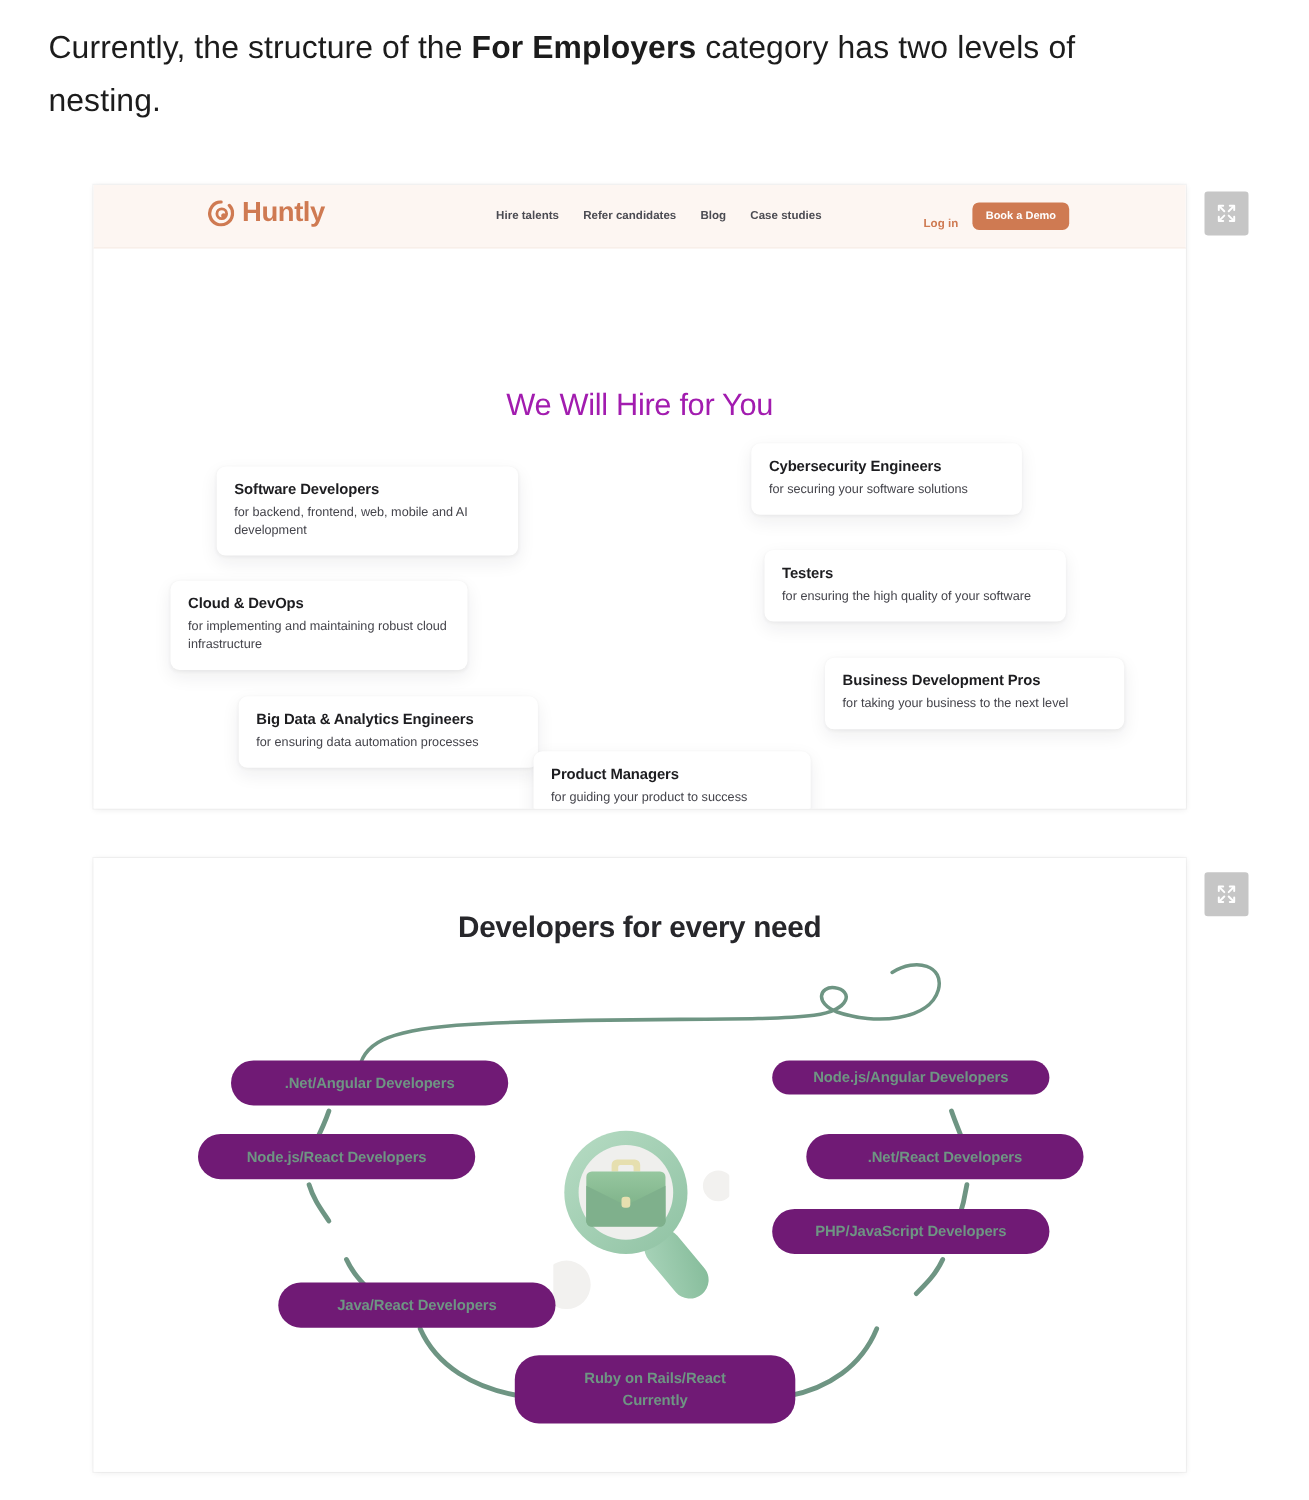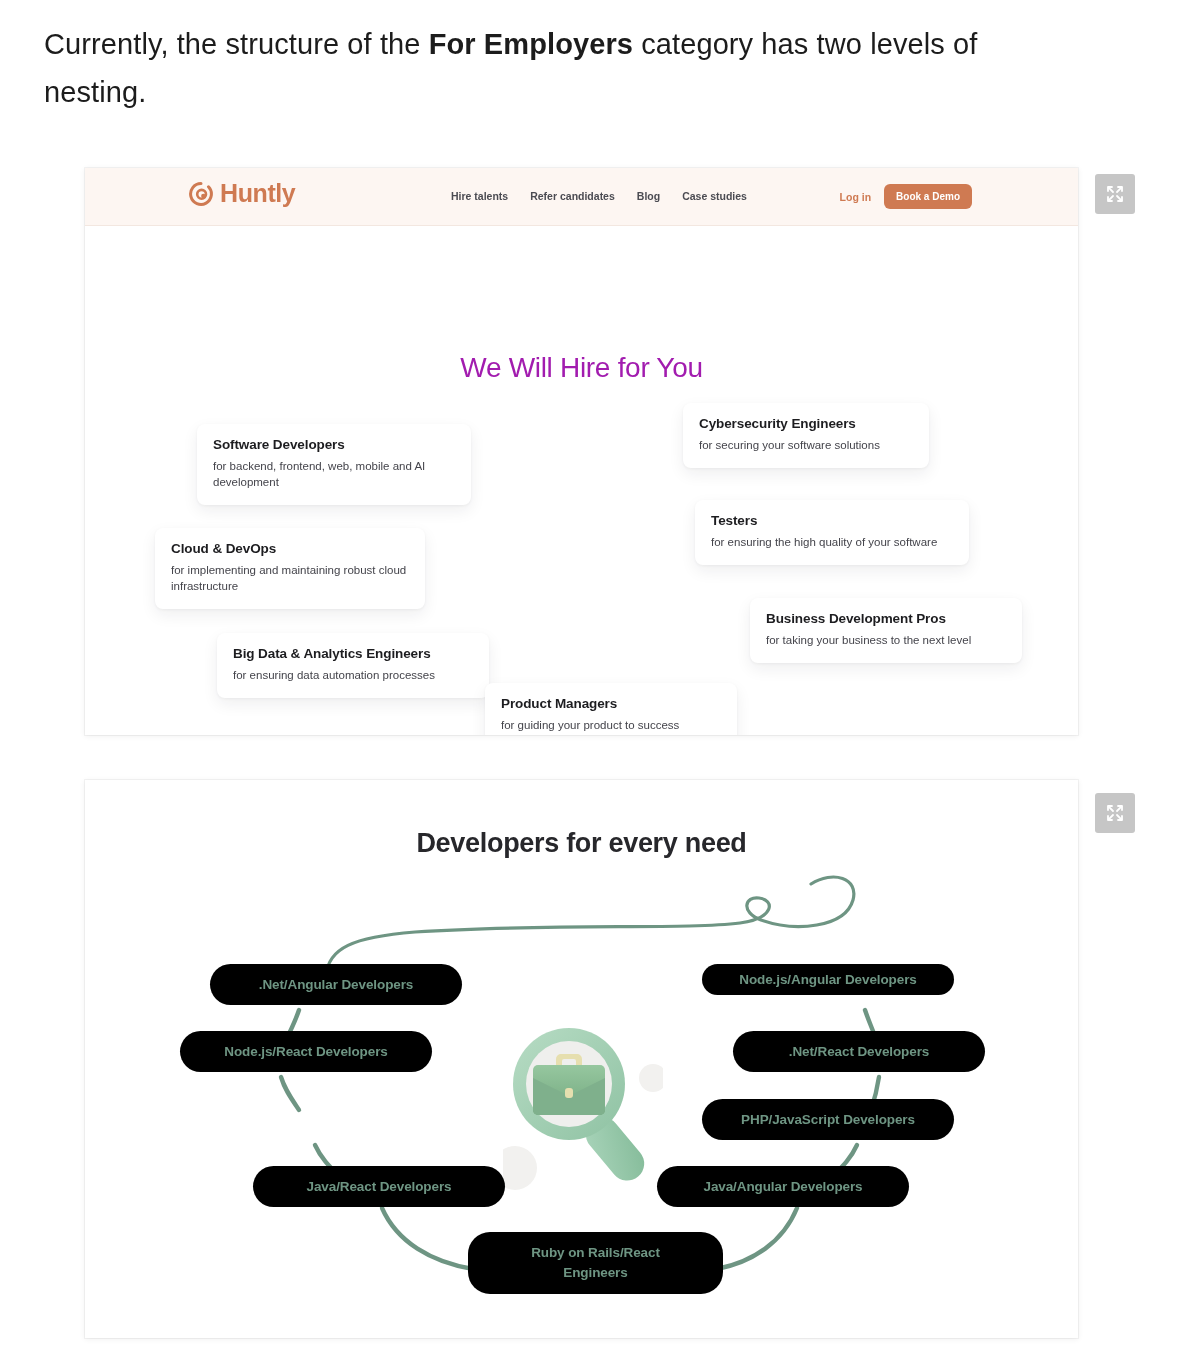--- a/index.html
+++ b/index.html
@@ -71,21 +71,21 @@
   .nav {
     position: absolute;
     left: 366px; top: 22px;
     display: flex; gap: 22px;
     font-size: 10.5px; color: #4b4b52; font-weight: 600;
   }
   .nav span { cursor: pointer; white-space: nowrap; }
   .header-right {
     position: absolute;
     right: 106px; top: 16px;
-    display: flex; align-items: center; gap: 13px;
+    display: flex; align-items: flex-end; gap: 13px;
   }
   .login-link {
     font-size: 10.5px; font-weight: 700; color: #cf7a52; cursor: pointer;
   }
   .demo-btn {
     background: #cf7a52; color: #ffffff;
     font-size: 10px; font-weight: 700;
     padding: 7px 12px; border-radius: 6px;
     border: none; cursor: pointer; white-space: nowrap;
   }
@@ -126,21 +126,21 @@
   .dev-title {
     position: absolute;
     left: 0; right: 0; top: 48px;
     text-align: center;
     font-size: 27px; font-weight: 700; color: #27272b;
     letter-spacing: -.3px;
   }
   .dev-svg { position: absolute; left: 0; top: 0; }
   .pill {
     position: absolute;
-    background: #000000;
+    background: #701a75;
     border-radius: 22px;
     color: #6e9583;
     font-size: 13.5px;
     font-weight: 700;
     display: flex; align-items: center; justify-content: center;
     text-align: center;
     line-height: 20px;
     cursor: pointer;
     letter-spacing: -.1px;
   }
@@ -303,25 +303,24 @@
       </svg>
     </div>
 
     <div class="pill p-l1">.Net/Angular Developers</div>
     <div class="pill p-l2">Node.js/React Developers</div>
     <div class="pill p-l4">Java/React Developers</div>
 
     <div class="pill p-r1">Node.js/Angular Developers</div>
     <div class="pill p-r2">.Net/React Developers</div>
     <div class="pill p-r3">PHP/JavaScript Developers</div>
-    <div class="pill p-r4">Java/Angular Developers</div>
 
     <div class="pill p-b">
       <span>Ruby on Rails/React</span>
-      <span>Engineers</span>
+      <span>Currently</span>
     </div>
   </div>
 </div>
 
 <div class="expand-btn exp2">
   <span>
     <svg width="20" height="20" viewBox="0 0 20 20" fill="none" stroke="#ffffff" stroke-width="1.8" stroke-linecap="round" stroke-linejoin="round">
       <path d="M3 7V3h4M17 7V3h-4M3 13v4h4M17 13v4h-4"></path>
       <path d="M3.4 3.4 8 8M16.6 3.4 12 8M3.4 16.6 8 12M16.6 16.6 12 12"></path>
     </svg>

